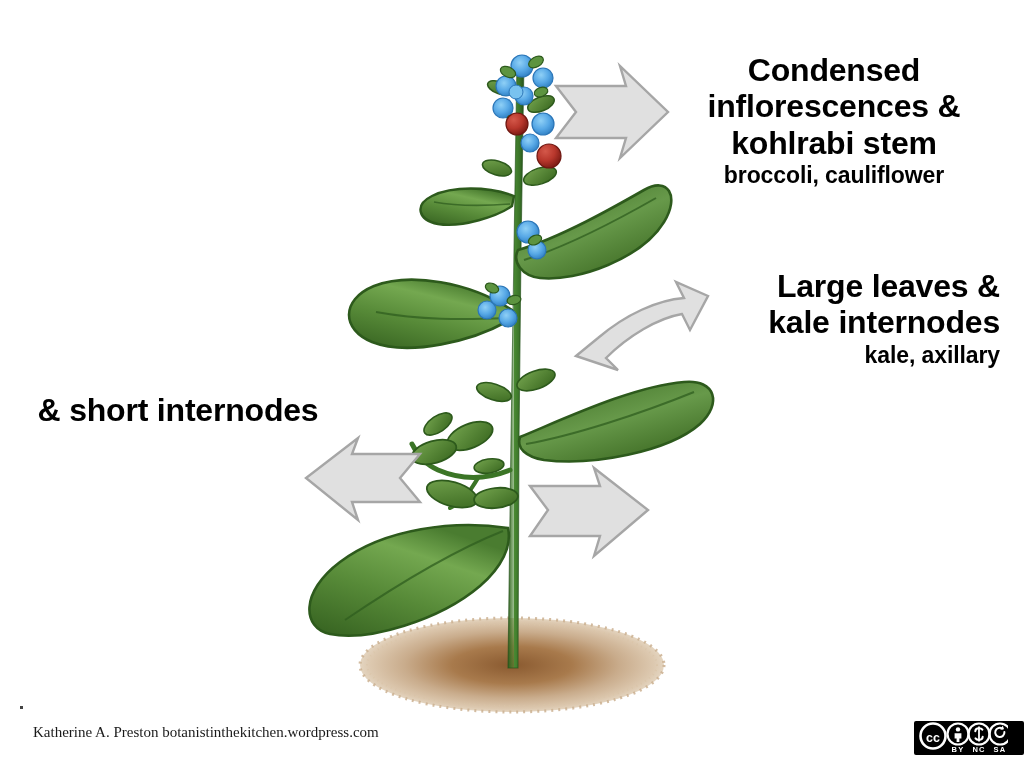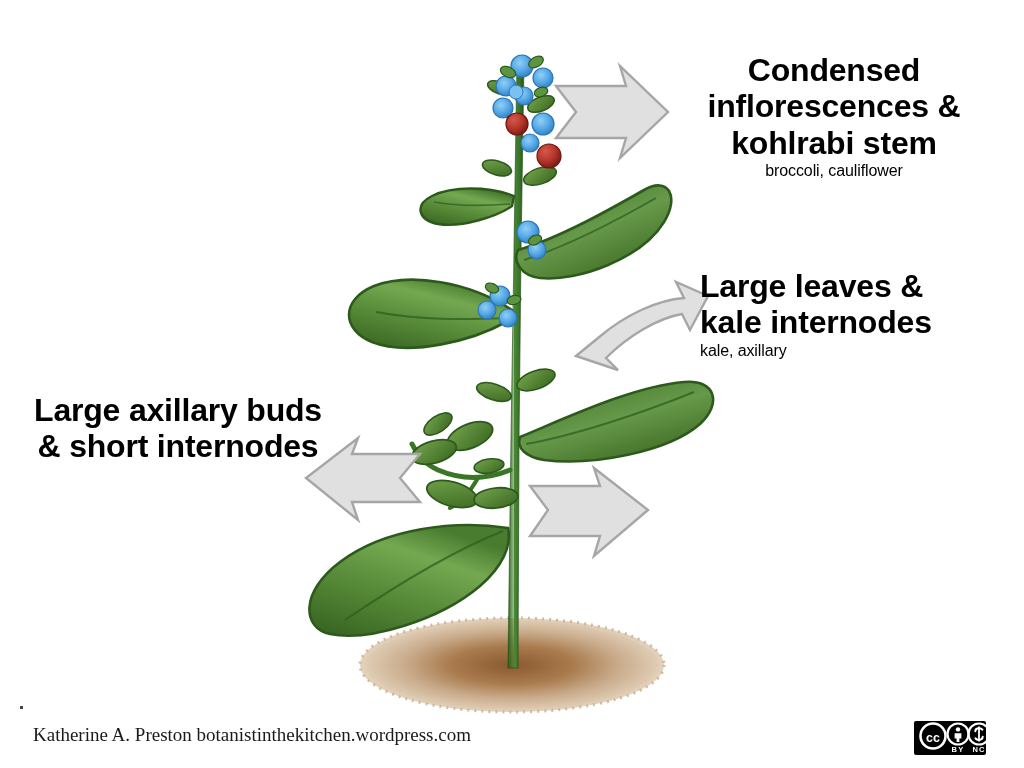--- a/index.html
+++ b/index.html
@@ -27,59 +27,59 @@
     position: absolute;
     line-height: 1.14;
   }
   .callout .title {
     font-weight: bold;
     font-size: 32px;
     letter-spacing: -0.2px;
     white-space: nowrap;
   }
   .callout .examples {
-    font-weight: normal;
-    font-size: 16px;
+    font-weight: bold;
+    font-size: 23px;
     letter-spacing: -0.1px;
     white-space: nowrap;
     margin-top: 1px;
   }
 
   #callout-inflorescence {
     left: 660px;
     top: 52px;
     width: 348px;
     text-align: center;
   }
   #callout-leaves {
     left: 700px;
     top: 268px;
     width: 300px;
-    text-align: left;
+    text-align: right;
   }
   #callout-stem {
     left: 662px;
     top: 470px;
     width: 270px;
     text-align: center;
   }
   #callout-buds {
     left: 18px;
     top: 392px;
     width: 320px;
     text-align: center;
   }
 
   
   #credit-bottom {
     position: absolute;
     left: 33px;
     top: 724px;
     font-family: "Liberation Serif", serif;
-    font-size: 19px;
+    font-size: 15px;
     color: #1a1a1a;
     white-space: nowrap;
   }
   #credit-dot {
     position: absolute;
     left: 20px;
     top: 706px;
     width: 3px;
     height: 3px;
     background: #444;
@@ -96,21 +96,21 @@
     letter-spacing: 0.1px;
     white-space: nowrap;
     text-align: left;
   }
 
   
   #cc-badge {
     position: absolute;
     left: 914px;
     top: 721px;
-    width: 72px;
+    width: 110px;
     height: 34px;
     background: #000000;
     border-radius: 2px;
   }
   #cc-badge svg { display: block; }
 </style>
 </head>
 <body>
 
 <div id="stage">
@@ -274,21 +274,20 @@
   </div>
 
   <div class="callout" id="callout-leaves">
     <div class="title">Large leaves &amp;</div>
     <div class="title">kale internodes</div>
     <div class="examples">kale, axillary</div>
   </div>
 
 
   <div class="callout" id="callout-buds">
-    <div class="title">Large axillary buds</div>
     <div class="title">&amp; short internodes</div>
   </div>
 
   <div id="credit-dot"></div>
 
   <div id="credit-bottom">Katherine A. Preston botanistinthekitchen.wordpress.com</div>
 
   <div id="credit-side">Image: Katherine A. Preston botanistinthekitchen.wordpress.com</div>
 
   <div id="cc-badge">

